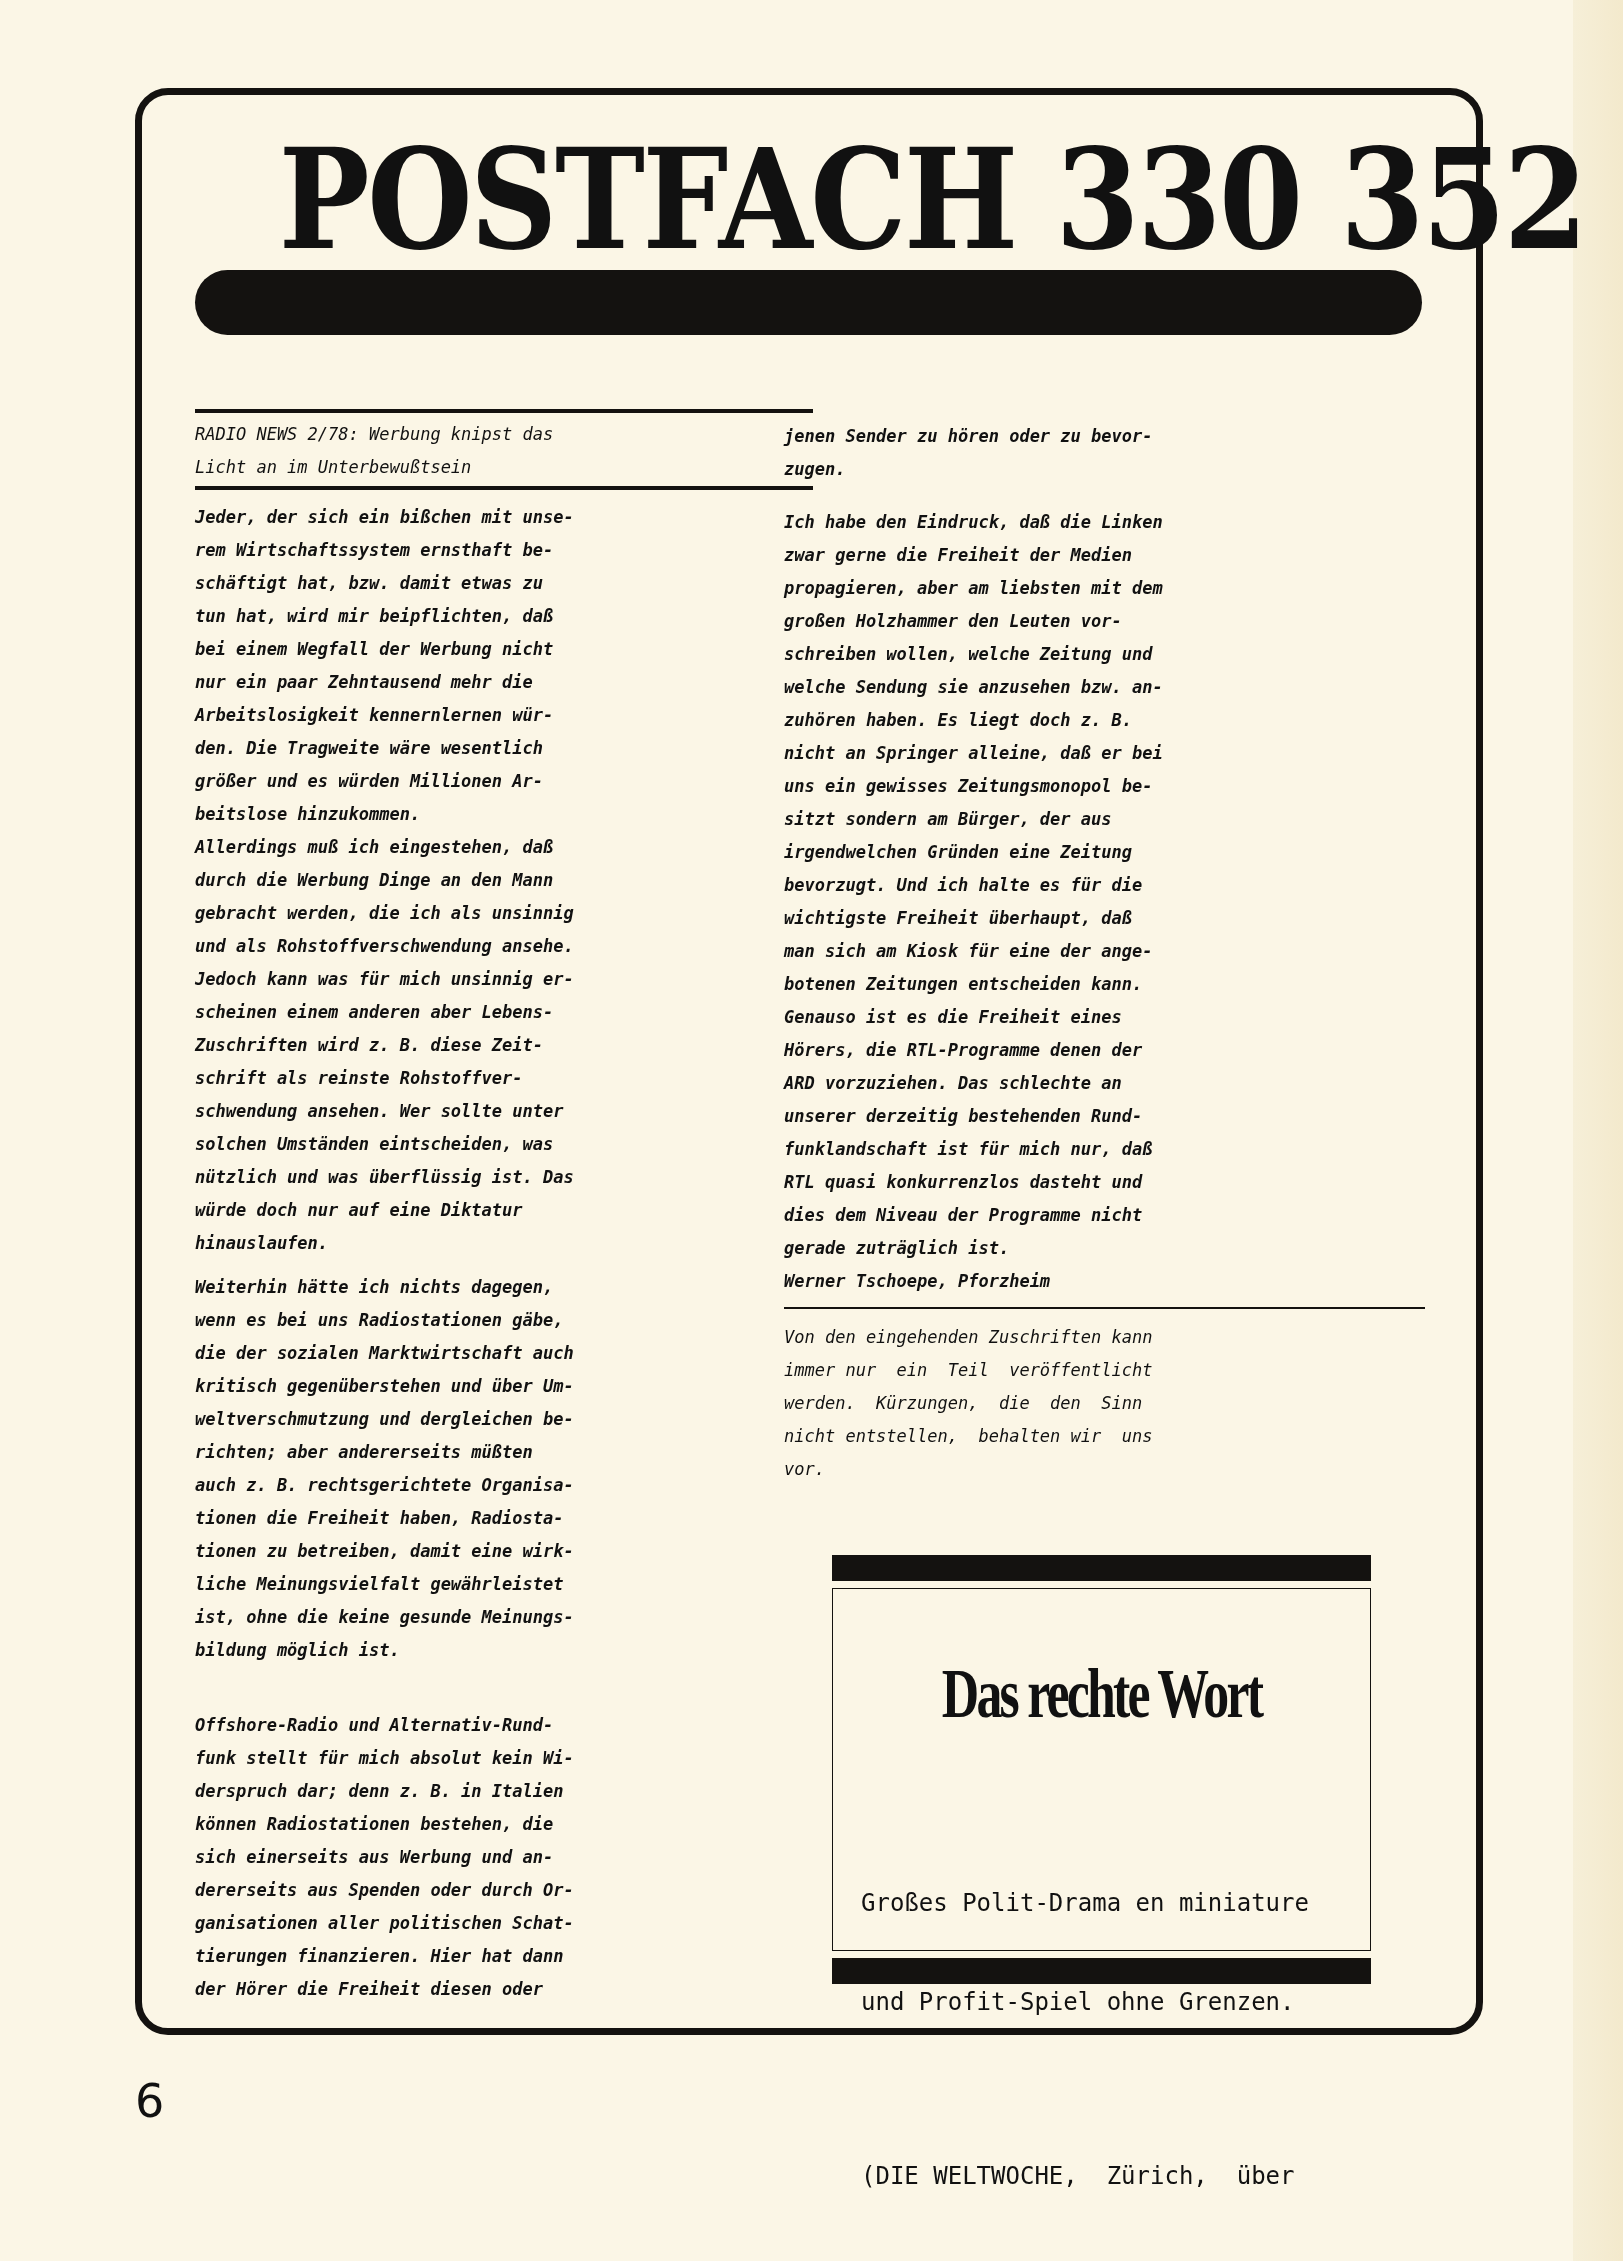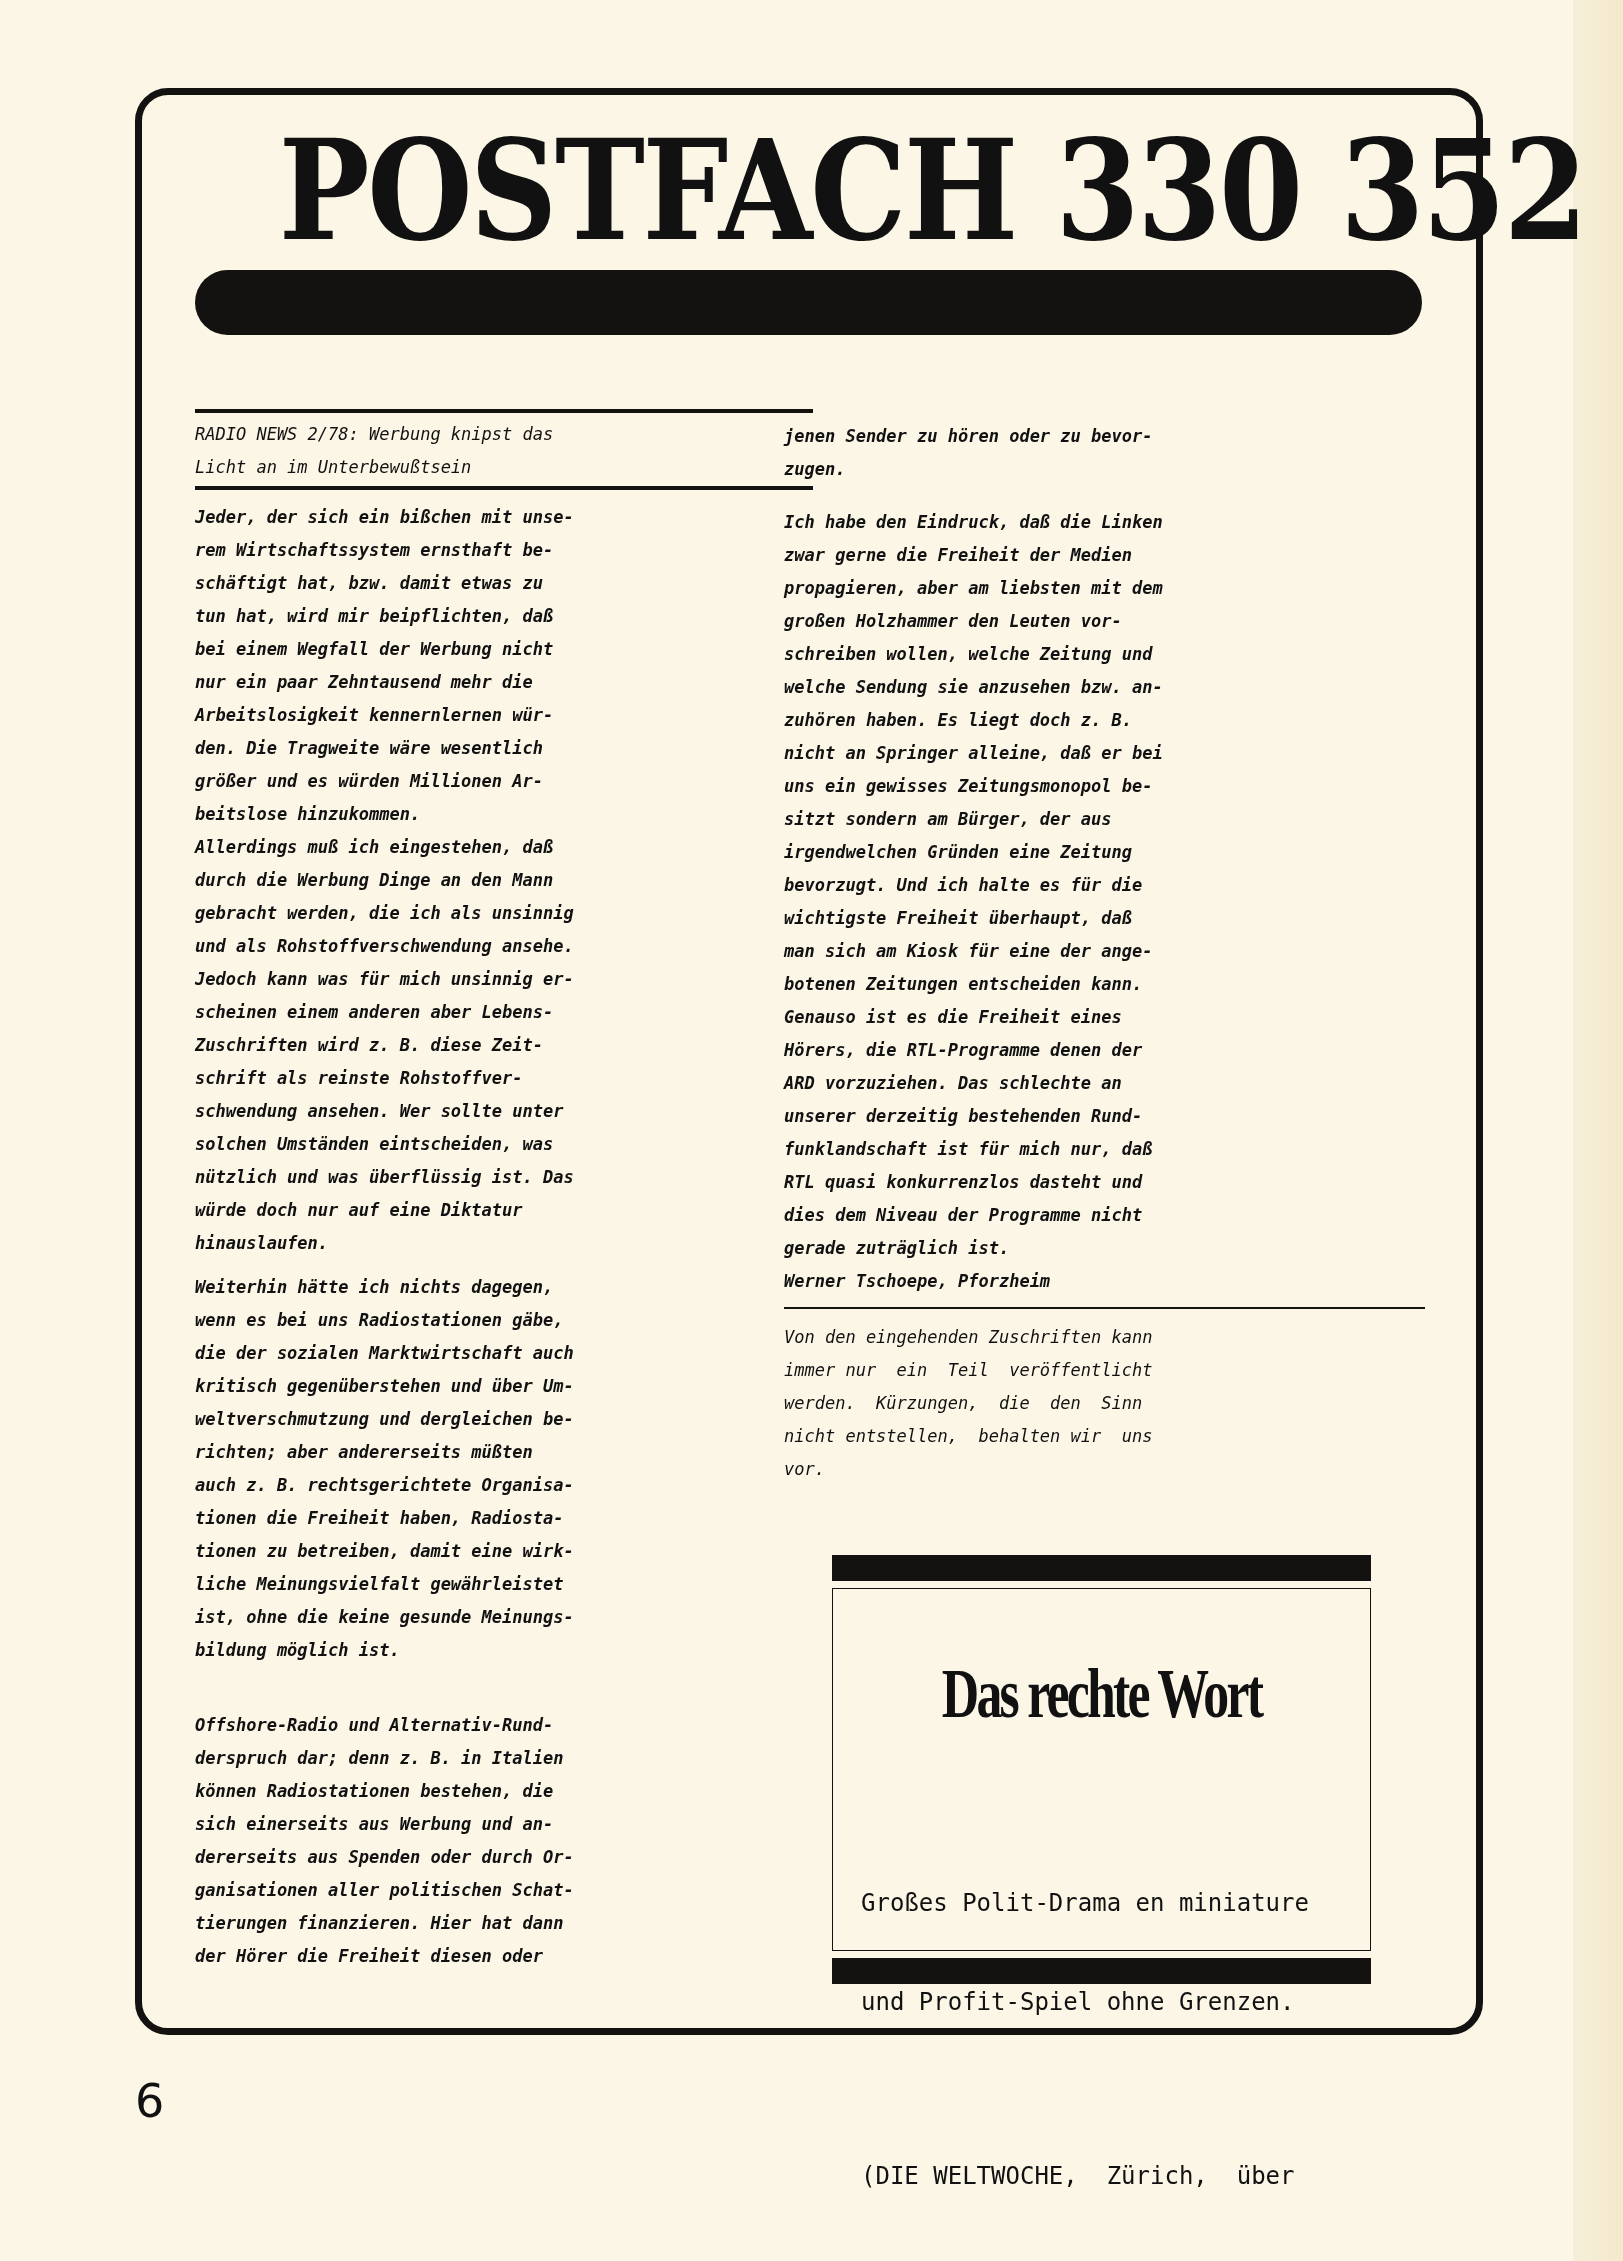--- a/index.html
+++ b/index.html
@@ -15,21 +15,21 @@
     background: linear-gradient(to right, #f6efd8, #f3e9cc);
   }
   .frame {
     position: absolute; left: 135px; top: 88px;
     width: 1348px; height: 1947px;
     border: 7.4px solid #141210;
     border-radius: 33px;
     box-sizing: border-box;
   }
   .masthead {
-    position: absolute; left: 181px; top: 130px; width: 1255px; height: 121px;
+    position: absolute; left: 181px; top: 139px; width: 1255px; height: 121px;
     text-align: left;
   }
   .masthead-title {
     font-family: "DejaVu Serif", "Liberation Serif", serif;
     font-weight: bold;
     font-size: 139px; line-height: 121px;
     letter-spacing: -2.8px;
     transform: scaleX(0.87); transform-origin: center;
     white-space: nowrap;
     display: inline-block;
@@ -140,20 +140,21 @@
     <p>auch z. B. rechtsgerichtete Organisa-</p>
     <p>tionen die Freiheit haben, Radiosta-</p>
     <p>tionen zu betreiben, damit eine wirk-</p>
     <p>liche Meinungsvielfalt gewährleistet</p>
     <p>ist, ohne die keine gesunde Meinungs-</p>
     <p>bildung möglich ist.</p>
   </div>
   <div class="gap-l"></div>
   <div>
     <p>Offshore-Radio und Alternativ-Rund-</p>
+    <p>funk stellt für mich absolut kein Wi-</p>
     <p>derspruch dar; denn z. B. in Italien</p>
     <p>können Radiostationen bestehen, die</p>
     <p>sich einerseits aus Werbung und an-</p>
     <p>dererseits aus Spenden oder durch Or-</p>
     <p>ganisationen aller politischen Schat-</p>
     <p>tierungen finanzieren. Hier hat dann</p>
     <p>der Hörer die Freiheit diesen oder</p>
   </div>
 </div>
 

